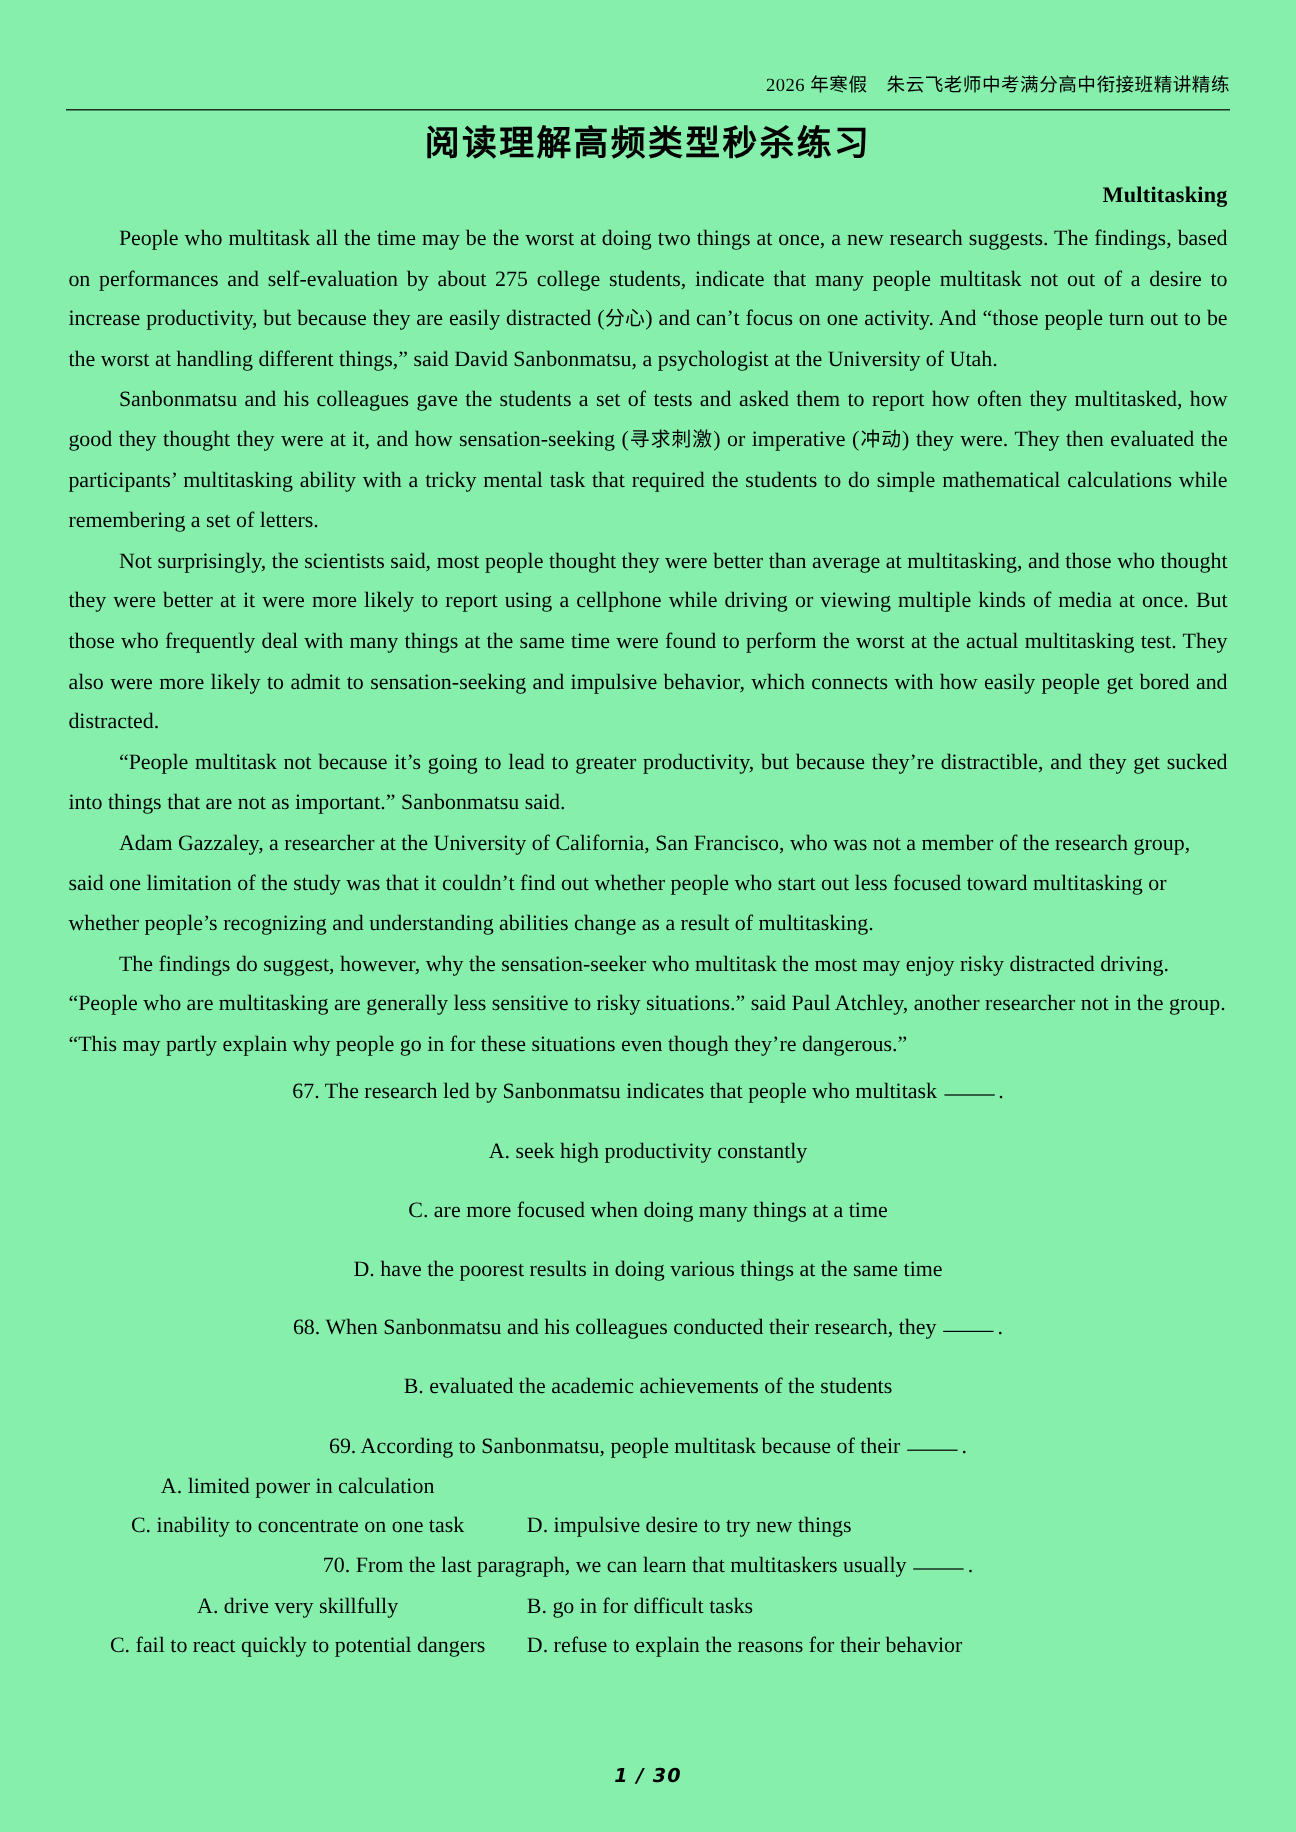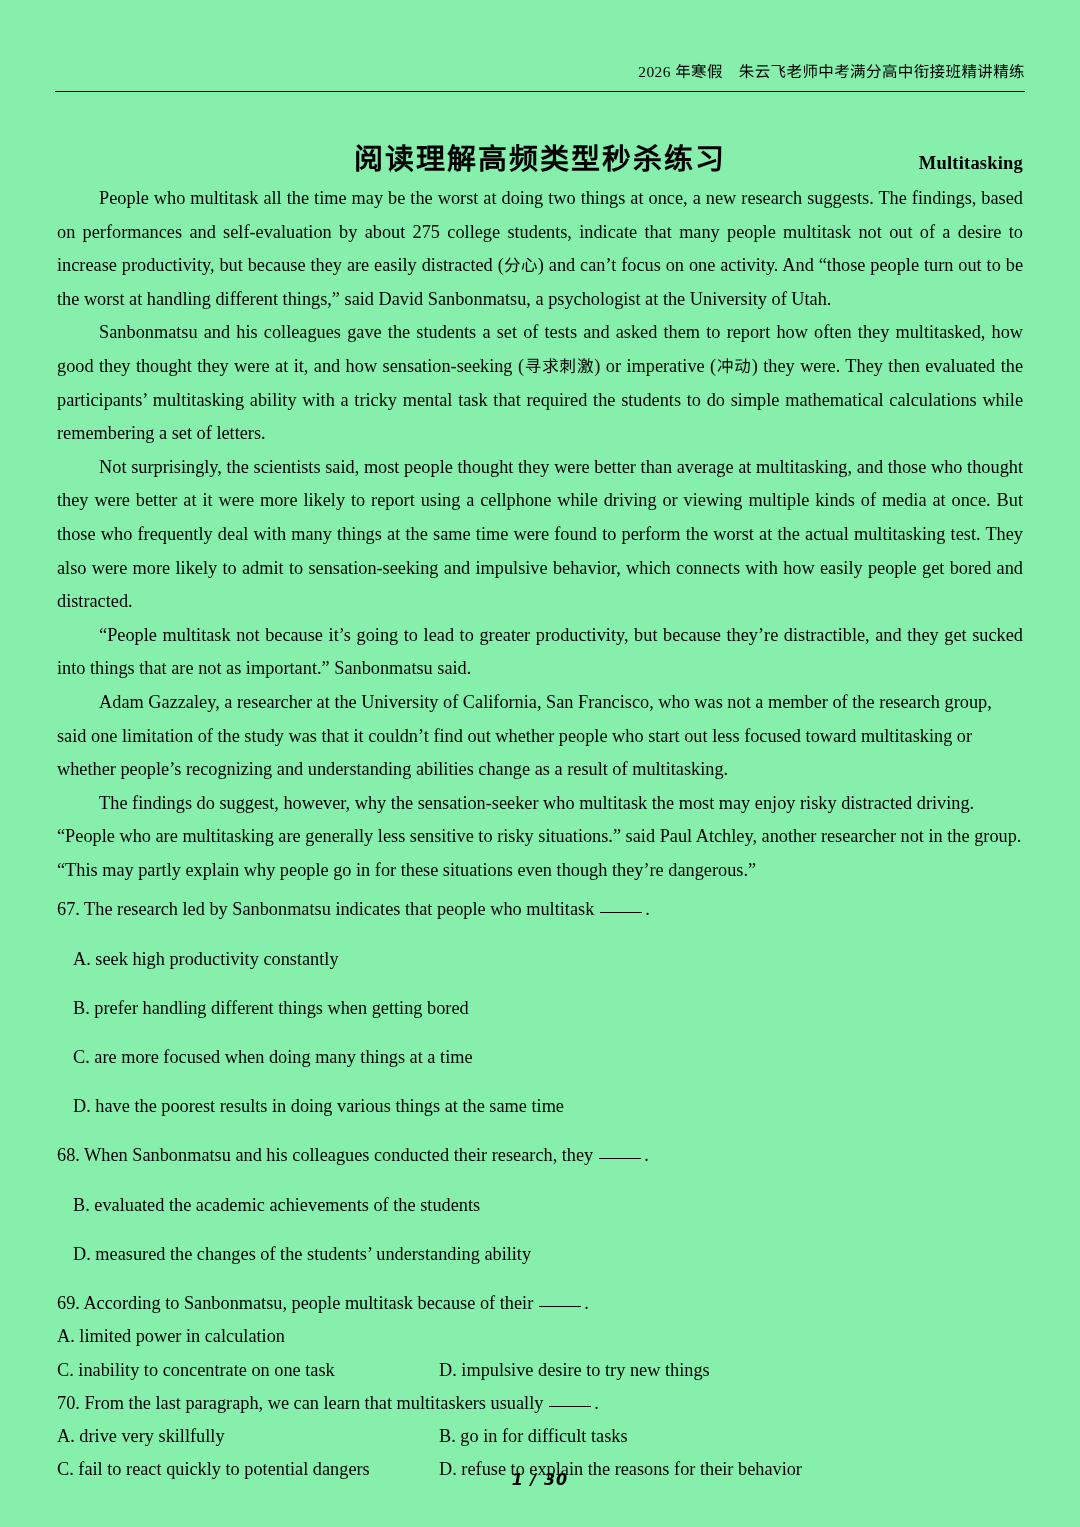--- a/index.html
+++ b/index.html
@@ -48,21 +48,20 @@
     position: absolute;
     top: 99px;
     left: 0;
     width: 100%;
     text-align: center;
     font-family: "DejaVu Serif", "Liberation Serif", serif;
     font-size: 29px;
     font-weight: 700;
     letter-spacing: 2px;
     line-height: 40px;
-    margin-top: 40px;
   }
 
   
   .content {
     position: absolute;
     top: 146px;
     left: 57px;
     width: 966px;
   }
 
@@ -95,20 +94,21 @@
   }
 
   .cn {
     font-family: "DejaVu Sans", "Liberation Sans", sans-serif;
     font-size: 16.5px;
   }
 
   
   .questions {
     margin-top: 6px;
+    text-align: center;
   }
   .q-block {
     margin: 0;
   }
   .q-stem {
     font-size: 18.3px;
     line-height: 33.2px;
     margin: 0;
     white-space: nowrap;
   }
@@ -173,29 +173,27 @@
     <p class="para">Not surprisingly, the scientists said, most people thought they were better than average at multitasking, and those who thought they were better at it were more likely to report using a cellphone while driving or viewing multiple kinds of media at once. But those who frequently deal with many things at the same time were found to perform the worst at the actual multitasking test. They also were more likely to admit to sensation-seeking and impulsive behavior, which connects with how easily people get bored and distracted.</p>
     <p class="para">“People multitask not because it’s going to lead to greater productivity, but because they’re distractible, and they get sucked into things that are not as important.” Sanbonmatsu said.</p>
     <p class="para last-left">Adam Gazzaley, a researcher at the University of California, San Francisco, who was not a member of the research group, said one limitation of the study was that it couldn’t find out whether people who start out less focused  toward multitasking or whether people’s recognizing and understanding abilities change as a result of multitasking.</p>
     <p class="para last-left">The findings do suggest, however, why the sensation-seeker who multitask the most may enjoy risky distracted driving. “People who are multitasking are generally less sensitive to risky situations.” said Paul Atchley, another researcher not in the group. “This may partly explain why people go in for these situations even though they’re dangerous.”</p>
 
     <div class="questions">
 
       <div class="q-block">
         <div class="q-stem"><span>67. The research led by Sanbonmatsu indicates that people who multitask</span><span class="blank"></span><span>.</span></div>
         <div class="opt">A. seek high productivity constantly</div>
-        <div class="opt">B. prefer handling different things when getting bored</div>
         <div class="opt">C. are more focused when doing many things at a time</div>
         <div class="opt">D. have the poorest results in doing various things at the same time</div>
       </div>
 
       <div class="q-block">
         <div class="q-stem"><span>68. When Sanbonmatsu and his colleagues conducted their research, they</span><span class="blank"></span><span>.</span></div>
         <div class="opt">B. evaluated the academic achievements of the students</div>
-        <div class="opt">D. measured the changes of the students’ understanding ability</div>
       </div>
 
       <div class="q-block">
         <div class="q-stem"><span>69. According to Sanbonmatsu, people multitask because of their</span><span class="blank"></span><span>.</span></div>
         <div class="opt-row">
           <span class="opt-cell col1">A. limited power in calculation</span>
         </div>
         <div class="opt-row">
           <span class="opt-cell col1">C. inability to concentrate on one task</span>
           <span class="opt-cell">D. impulsive desire to try new things</span>

